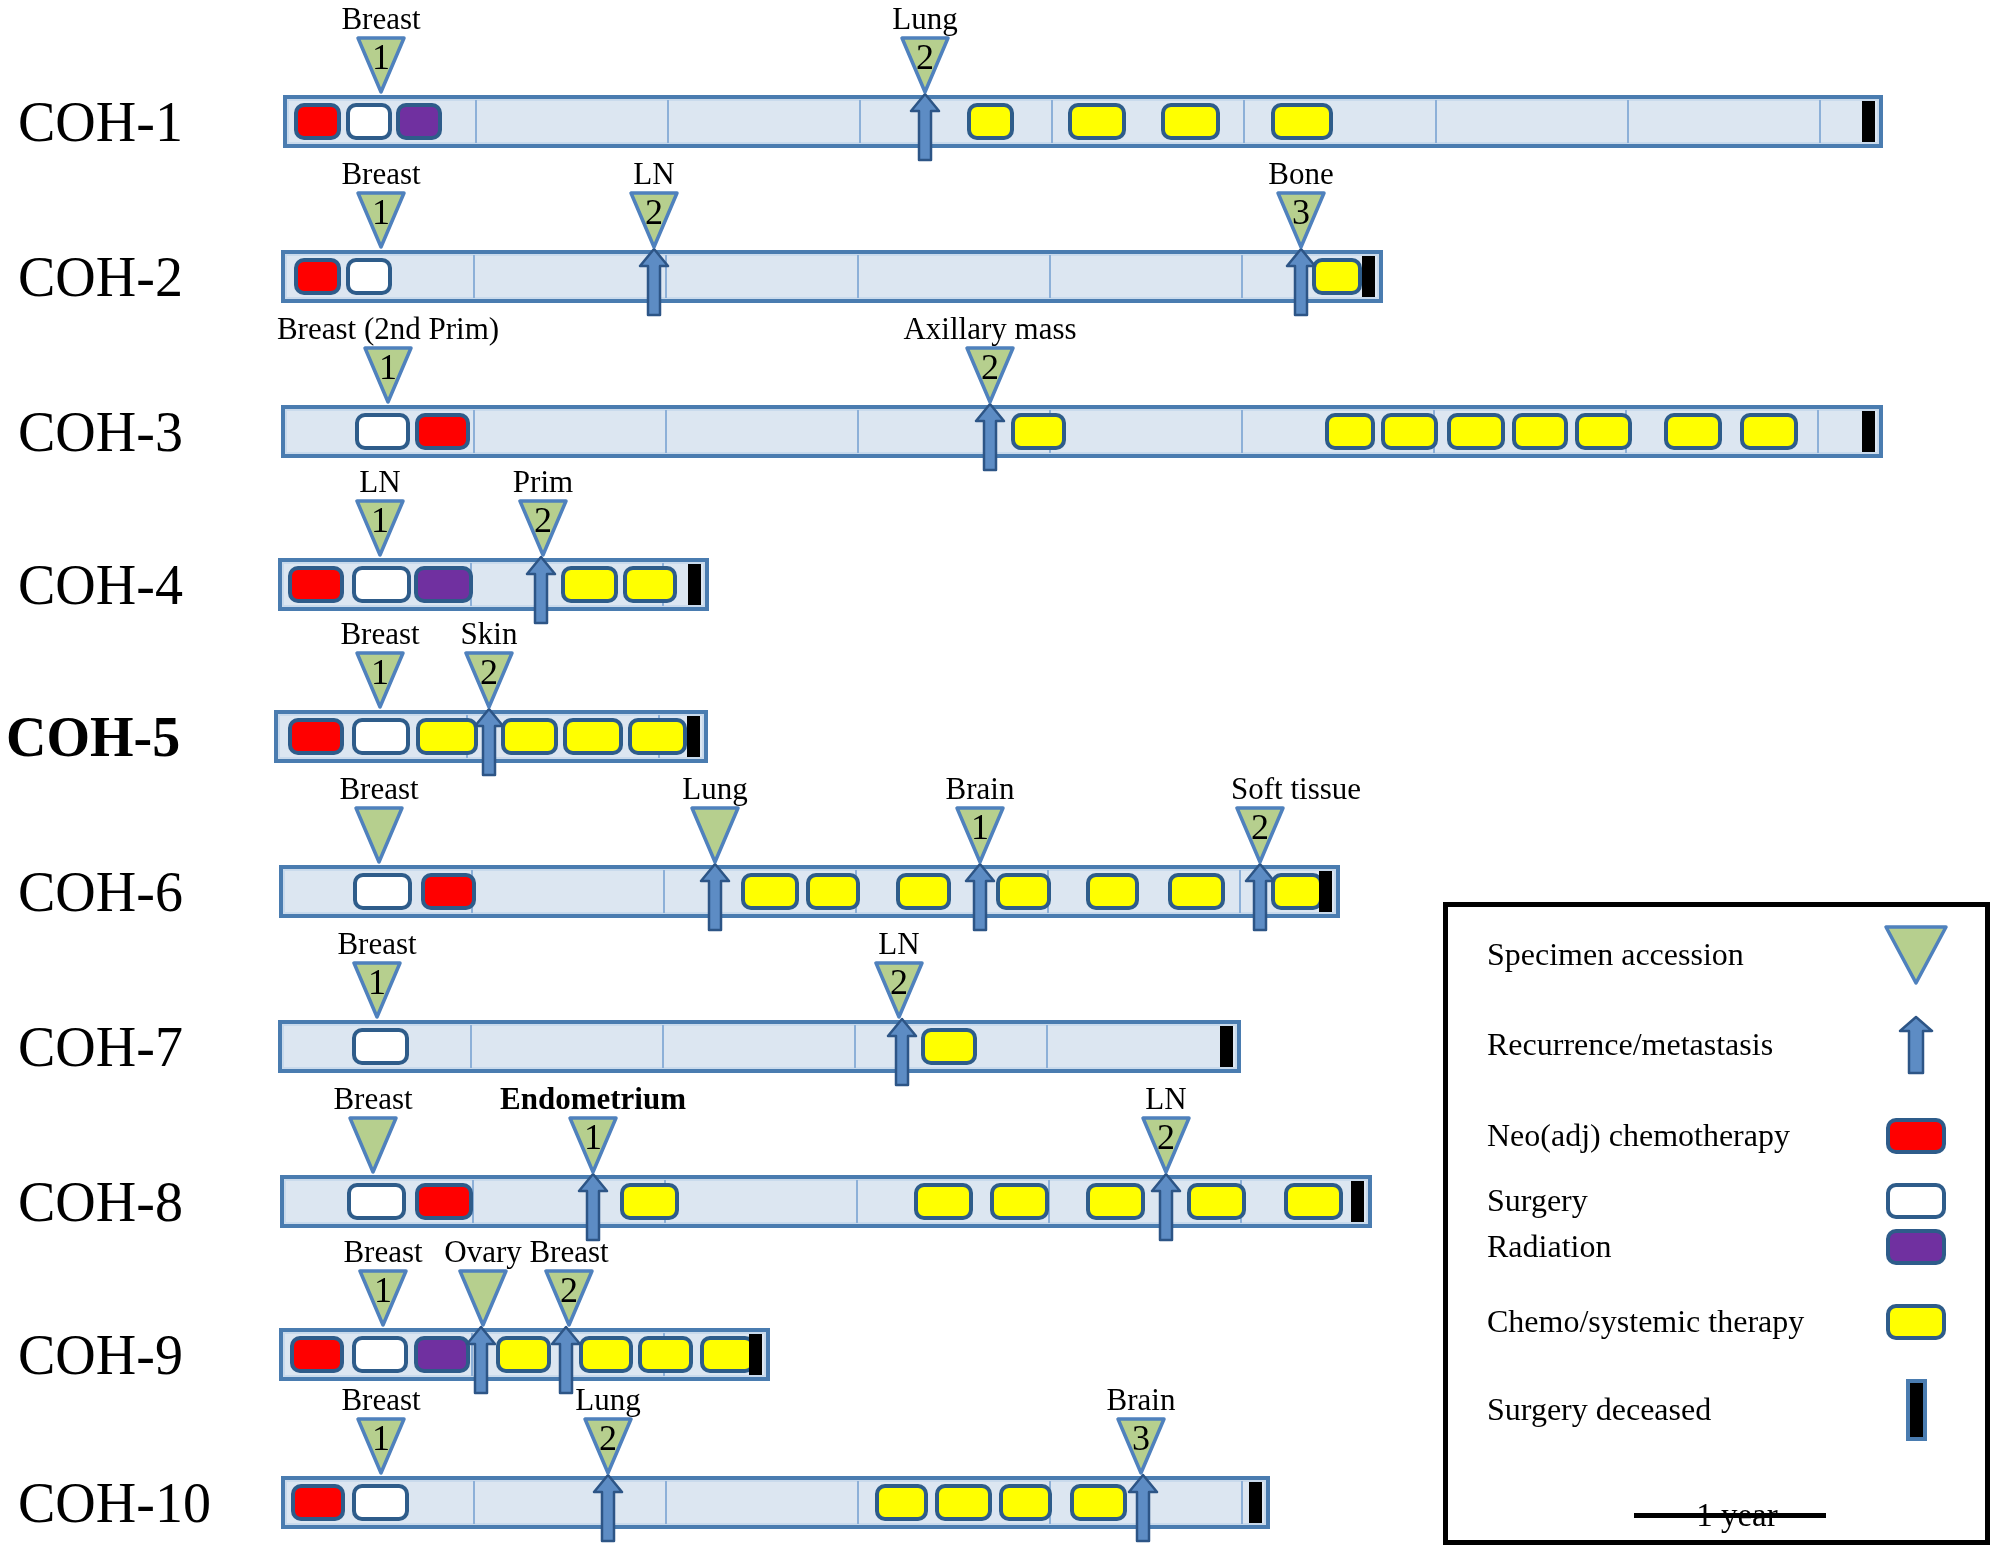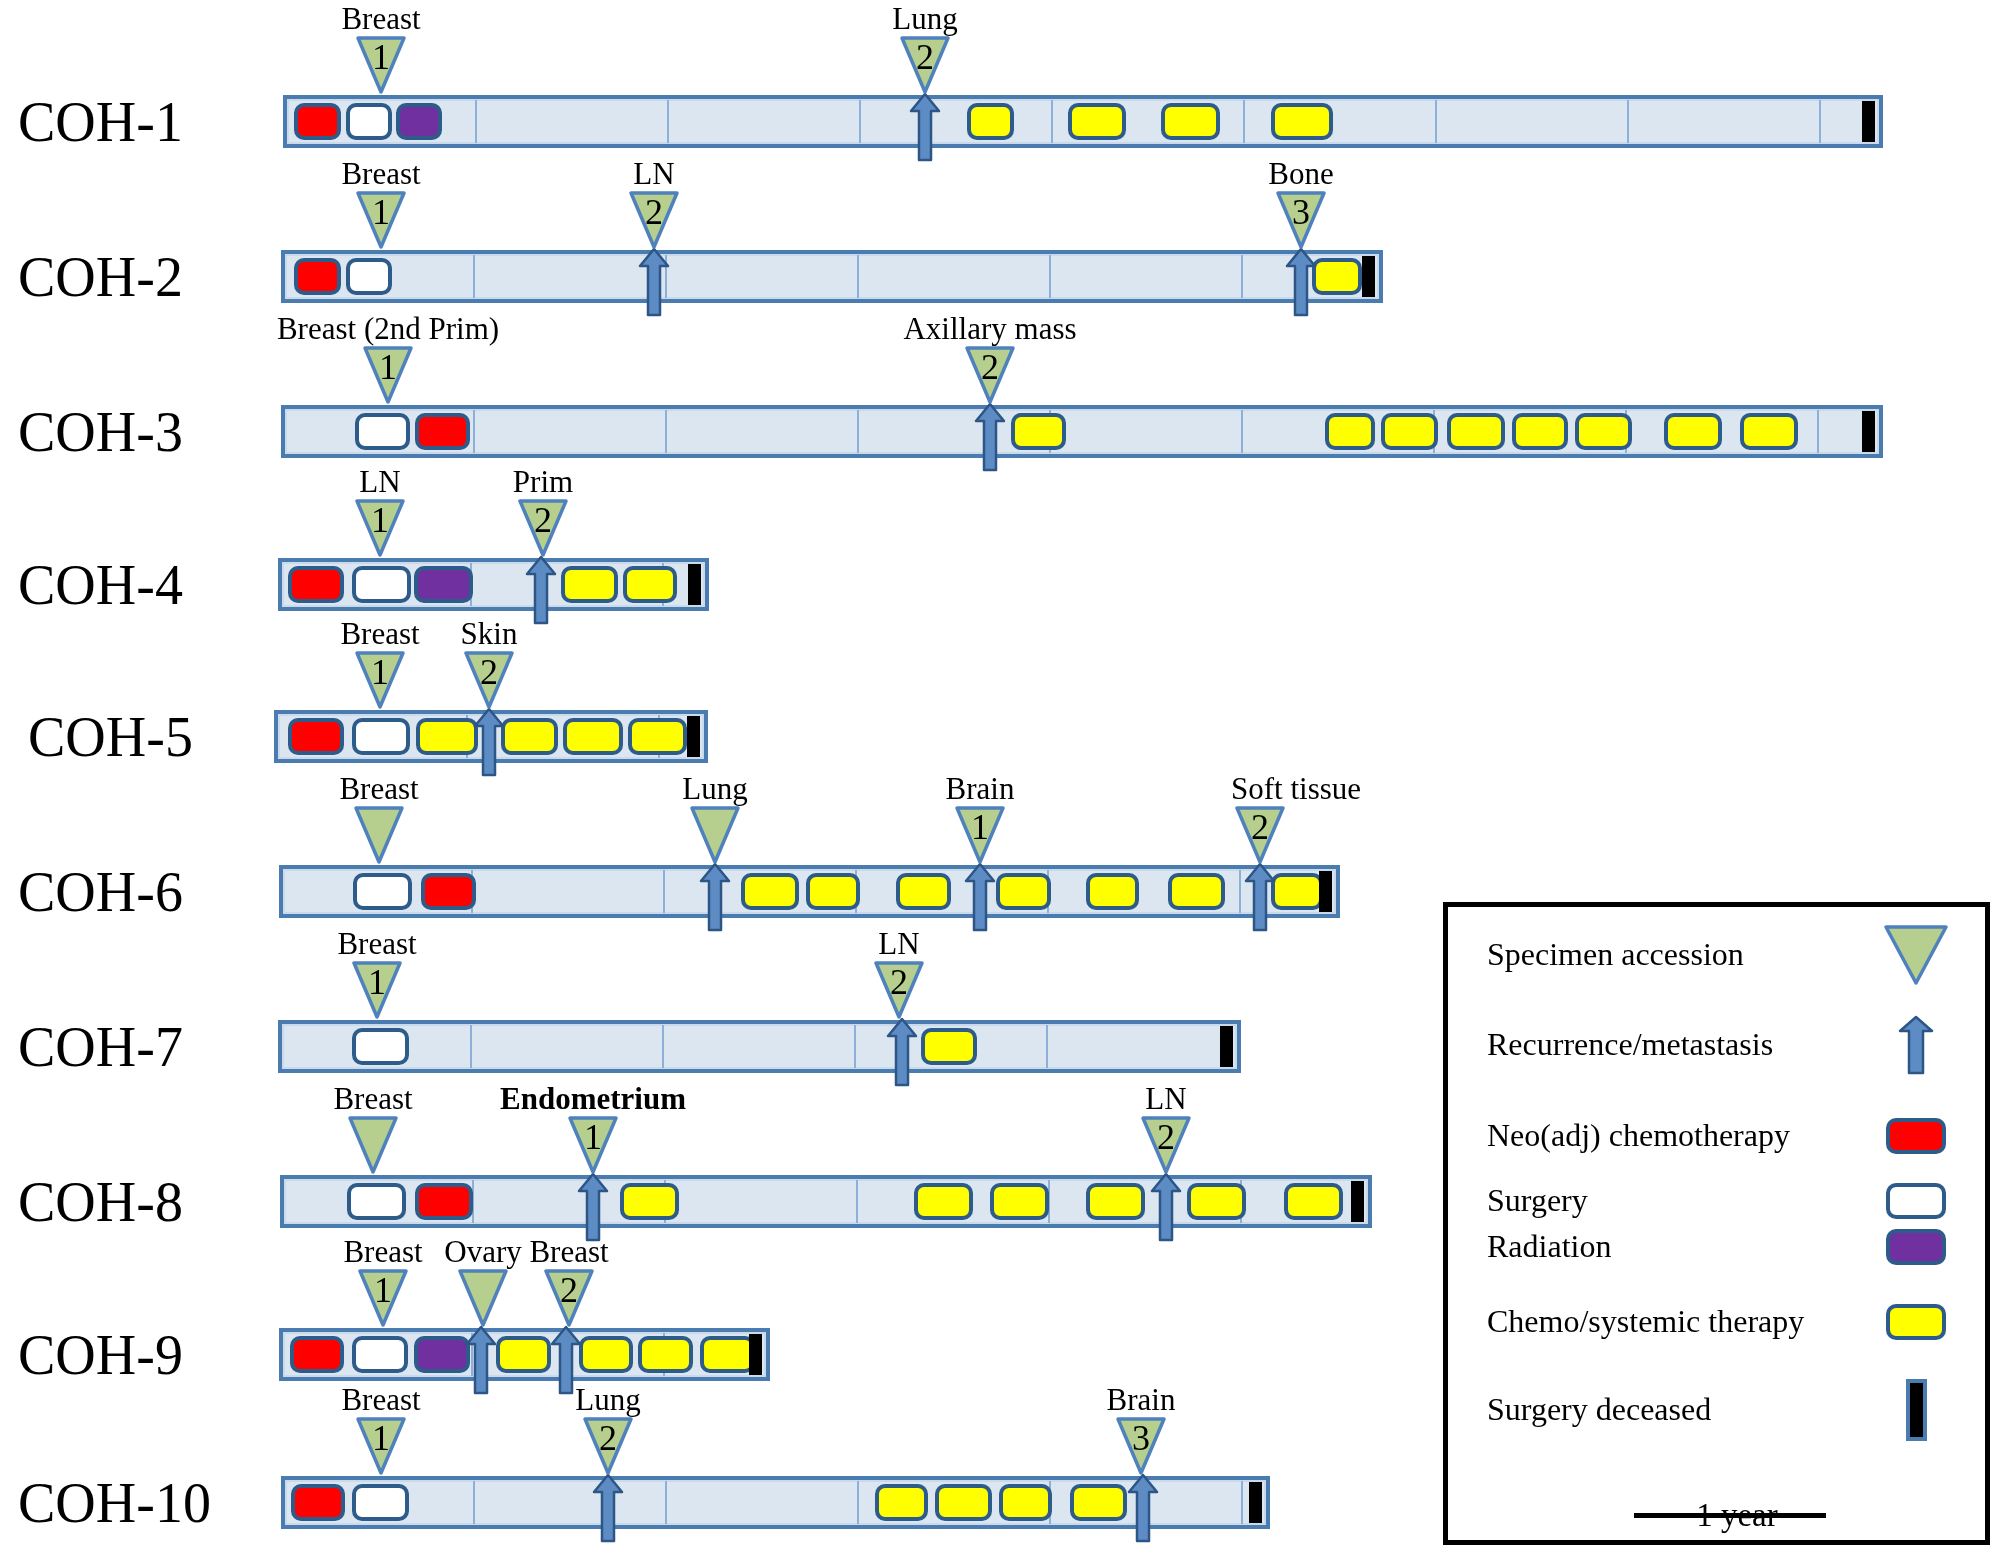--- a/index.html
+++ b/index.html
@@ -137,21 +137,21 @@
     <svg width="50" height="58" style="position: absolute; left: 355px; top: 499px; overflow: visible;">
       <polygon points="2,2 48,2 25,56" fill="#b6cf8e" stroke="#4f81bd" stroke-width="3.5" stroke-linejoin="round"></polygon>
     </svg>
     <div class="marker-num" style="left: 380px; top: 502px;">1</div>
     <div class="marker-label" style="left: 380px; top: 466px;">LN</div>
     <svg width="50" height="58" style="position: absolute; left: 518px; top: 499px; overflow: visible;">
       <polygon points="2,2 48,2 25,56" fill="#b6cf8e" stroke="#4f81bd" stroke-width="3.5" stroke-linejoin="round"></polygon>
     </svg>
     <div class="marker-num" style="left: 543px; top: 502px;">2</div>
     <div class="marker-label" style="left: 543px; top: 466px;">Prim</div>
-    <div class="row-label" style="left: 28px; top: 736.5px;">COH-5</div>
+    <div class="row-label" style="left: 6px; top: 736.5px; font-weight: bold;">COH-5</div>
     <div class="bar" style="left: 274px; top: 710px; width: 434px;"></div>
     <div class="tick" style="left: 466px; top: 715px; height: 43px; background: rgb(141, 176, 216);"></div>
     <div class="tick" style="left: 658px; top: 715px; height: 43px; background: rgb(141, 176, 216);"></div>
     <div class="treat" style="left: 288px; top: 718px; width: 56px; background: rgb(255, 0, 0); border-color: rgb(46, 92, 138);"></div>
     <div class="treat" style="left: 352px; top: 718px; width: 58px; background: rgb(255, 255, 255); border-color: rgb(46, 92, 138);"></div>
     <div class="treat" style="left: 416px; top: 718px; width: 62px; background: rgb(255, 255, 0); border-color: rgb(46, 92, 138);"></div>
     <div class="treat" style="left: 501px; top: 718px; width: 57px; background: rgb(255, 255, 0); border-color: rgb(46, 92, 138);"></div>
     <div class="treat" style="left: 563px; top: 718px; width: 60px; background: rgb(255, 255, 0); border-color: rgb(46, 92, 138);"></div>
     <div class="treat" style="left: 628px; top: 718px; width: 59px; background: rgb(255, 255, 0); border-color: rgb(46, 92, 138);"></div>
     <div class="deceased" style="left: 687px; top: 716px; width: 13px; height: 41px; background: rgb(0, 0, 0);"></div>

